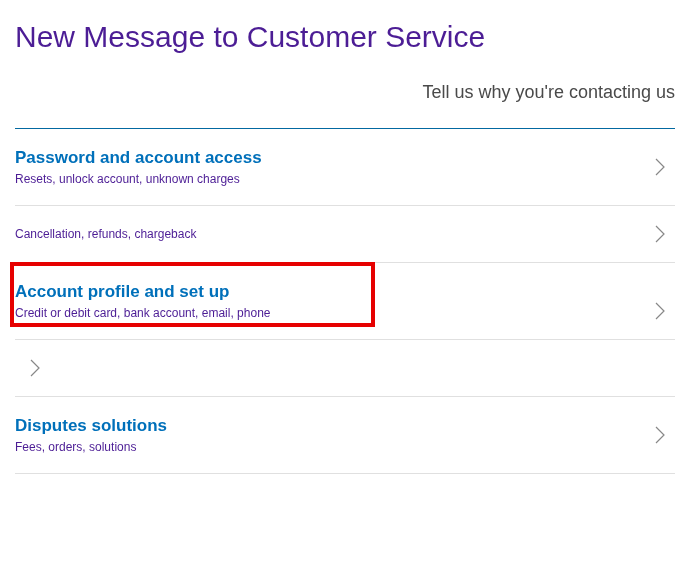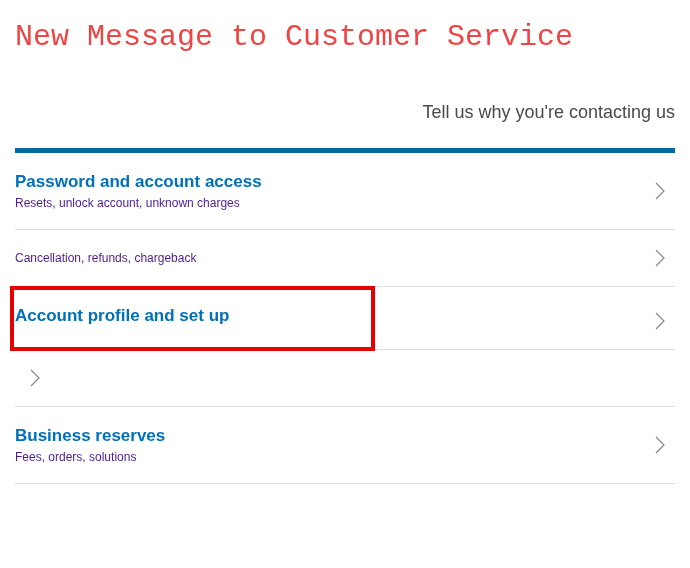--- a/index.html
+++ b/index.html
@@ -10,33 +10,32 @@
     body {
       font-family: -apple-system, BlinkMacSystemFont, "Segoe UI", Helvetica, Arial, sans-serif;
       background: #ffffff;
       width: 690px;
       padding: 20px 15px;
       color: #333;
     }
     .page-title {
       font-size: 30px;
       font-weight: 300;
-      color: #ef4444;
-      margin-bottom: 48px;
-      font-family: Liberation Mono, monospace;
+      color: #4c1d95;
+      margin-bottom: 28px;
     }
     .subtitle {
       font-size: 18px;
       font-weight: 400;
       color: #4a4a4a;
       margin-bottom: 25px;
       text-align: right;
     }
     .category-list {
-      border-top: 5px solid #0369a1;
+      border-top: 1px solid #0369a1;
     }
     .category-item {
       display: flex;
       justify-content: space-between;
       align-items: center;
       border-bottom: 1px solid #e0e0e0;
       padding: 19px 5px 19px 0;
       cursor: pointer;
       position: relative;
     }
@@ -110,39 +109,40 @@
       <svg viewBox="0 0 10 18">
           <polyline points="1,1 9,9 1,17"></polyline>
         </svg>
     </span>
   </div>
 
   <div class="category-item highlighted">
     <div class="highlight-box"></div>
     <div class="category-content">
       <div class="category-title">Account profile and set up</div>
+      <div class="category-desc">Credit or debit card, bank account, email, phone</div>
     </div>
     <span class="chevron">
       <svg viewBox="0 0 10 18">
           <polyline points="1,1 9,9 1,17"></polyline>
         </svg>
     </span>
   </div>
 
   <div class="category-item">
     <span class="chevron">
       <svg viewBox="0 0 10 18">
           <polyline points="1,1 9,9 1,17"></polyline>
         </svg>
     </span>
   </div>
 
   <div class="category-item">
     <div class="category-content">
-      <div class="category-title">Business reserves</div>
+      <div class="category-title">Disputes solutions</div>
       <div class="category-desc">Fees, orders, solutions</div>
     </div>
     <span class="chevron">
       <svg viewBox="0 0 10 18">
           <polyline points="1,1 9,9 1,17"></polyline>
         </svg>
     </span>
   </div>
 
 </div>

